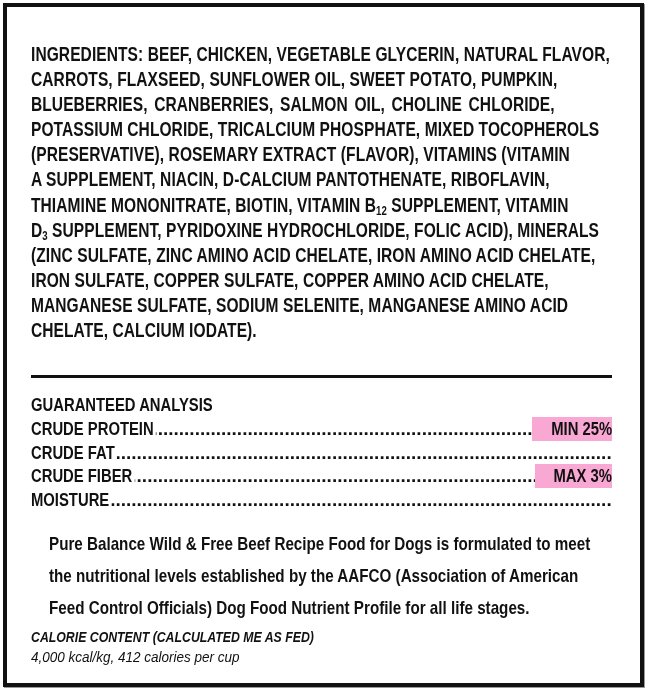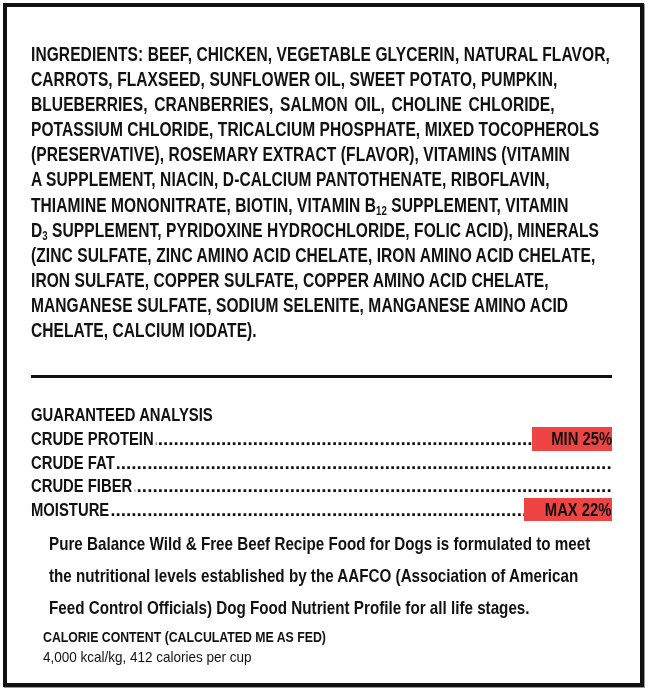--- a/index.html
+++ b/index.html
@@ -10,44 +10,44 @@
       box-shadow: 1px 1px 0 #999;
     }
     .content { position: absolute; left: 31px; top: 41px; width: 581px; }
     .ing-line {
       font-family: "Liberation Sans", sans-serif; font-weight: bold; color: #111;
       font-size: 21px; line-height: 25.1px; height: 25.1px; white-space: nowrap;
       transform: scaleX(0.74); transform-origin: left top; letter-spacing: 0.1px;
     }
     .ing-line sub { font-size: 13px; vertical-align: -3px; line-height: 0; }
     .divider { position: absolute; left: 31px; top: 375px; width: 581px; height: 3px; background: #111; }
-    .ga { position: absolute; left: 31px; top: 403px; width: 581px; }
+    .ga { position: absolute; left: 31px; top: 393px; width: 581px; }
     .ga-title, .ga-row-label, .ga-row-value {
       font-family: "Liberation Sans", sans-serif; font-weight: bold; color: #111; font-size: 19px;
     }
     .ga-title { height: 24px; line-height: 24px; transform: scaleX(0.78); transform-origin: left top; white-space: nowrap; }
     .ga-row { position: relative; height: 23.5px; line-height: 23.5px; width: 581px; overflow: hidden; }
     .ga-row .dots {
       position: absolute; left: 0; right: 0; top: 0; white-space: nowrap; overflow: hidden;
       font-family: "Liberation Sans", sans-serif; font-weight: bold; font-size: 19px; color: #111; letter-spacing: 0px;
     }
     .ga-row-label {
       position: absolute; left: 0; top: 0; background: #fff; padding-right: 3px; white-space: nowrap;
       transform: scaleX(0.78); transform-origin: left top;
     }
     .ga-row-value {
-      position: absolute; right: 0; top: 0; background: #ef4444; padding-left: 2px; white-space: nowrap; text-decoration: underline;
+      position: absolute; right: 0; top: 0; background: #f9a8d4; padding-left: 2px; white-space: nowrap; text-decoration: underline;
     }
     .ga-row-value span { display: inline-block; transform: scaleX(0.78); transform-origin: right top; }
     .statement { position: absolute; left: 49px; top: 528px; width: 600px; }
     .stmt-line {
       font-family: "Liberation Sans", sans-serif; font-weight: bold; color: #111; font-size: 19px;
       height: 32px; line-height: 32px; white-space: nowrap; transform: scaleX(0.8); transform-origin: left top;
     }
-    .calorie { position: absolute; left: 43px; top: 627px; width: 600px; }
+    .calorie { position: absolute; left: 31px; top: 627px; width: 600px; font-style: italic; }
     .cal-title {
       font-family: "Liberation Sans", sans-serif; font-weight: bold; color: #111; font-size: 15px;
       height: 20px; line-height: 20px; white-space: nowrap; transform: scaleX(0.82); transform-origin: left top;
     }
     .cal-value {
       font-family: "Liberation Sans", sans-serif; font-weight: normal; color: #111; font-size: 15px;
       height: 20px; line-height: 20px; white-space: nowrap; transform: scaleX(0.9); transform-origin: left top;
     }
   </style>
 </head>
@@ -79,25 +79,25 @@
     <div class="ga-row-label">CRUDE PROTEIN</div>
     <div class="ga-row-value"><span>MIN 25%</span></div>
   </div>
   <div class="ga-row">
     <div class="dots">............................................................................................................................................</div>
     <div class="ga-row-label">CRUDE FAT</div>
   </div>
   <div class="ga-row">
     <div class="dots">............................................................................................................................................</div>
     <div class="ga-row-label">CRUDE FIBER</div>
+    <div class="ga-row-value"><span>MAX 3%</span></div>
   </div>
   <div class="ga-row">
     <div class="dots">............................................................................................................................................</div>
     <div class="ga-row-label">MOISTURE</div>
-    <div class="ga-row-value"><span>MAX 22%</span></div>
   </div>
 </div>
 
 <div class="statement">
   <div class="stmt-line">Pure Balance Wild &amp; Free Beef Recipe Food for Dogs is formulated to meet</div>
   <div class="stmt-line">the nutritional levels established by the AAFCO (Association of American</div>
   <div class="stmt-line">Feed Control Officials) Dog Food Nutrient Profile for all life stages.</div>
 </div>
 
 <div class="calorie">

